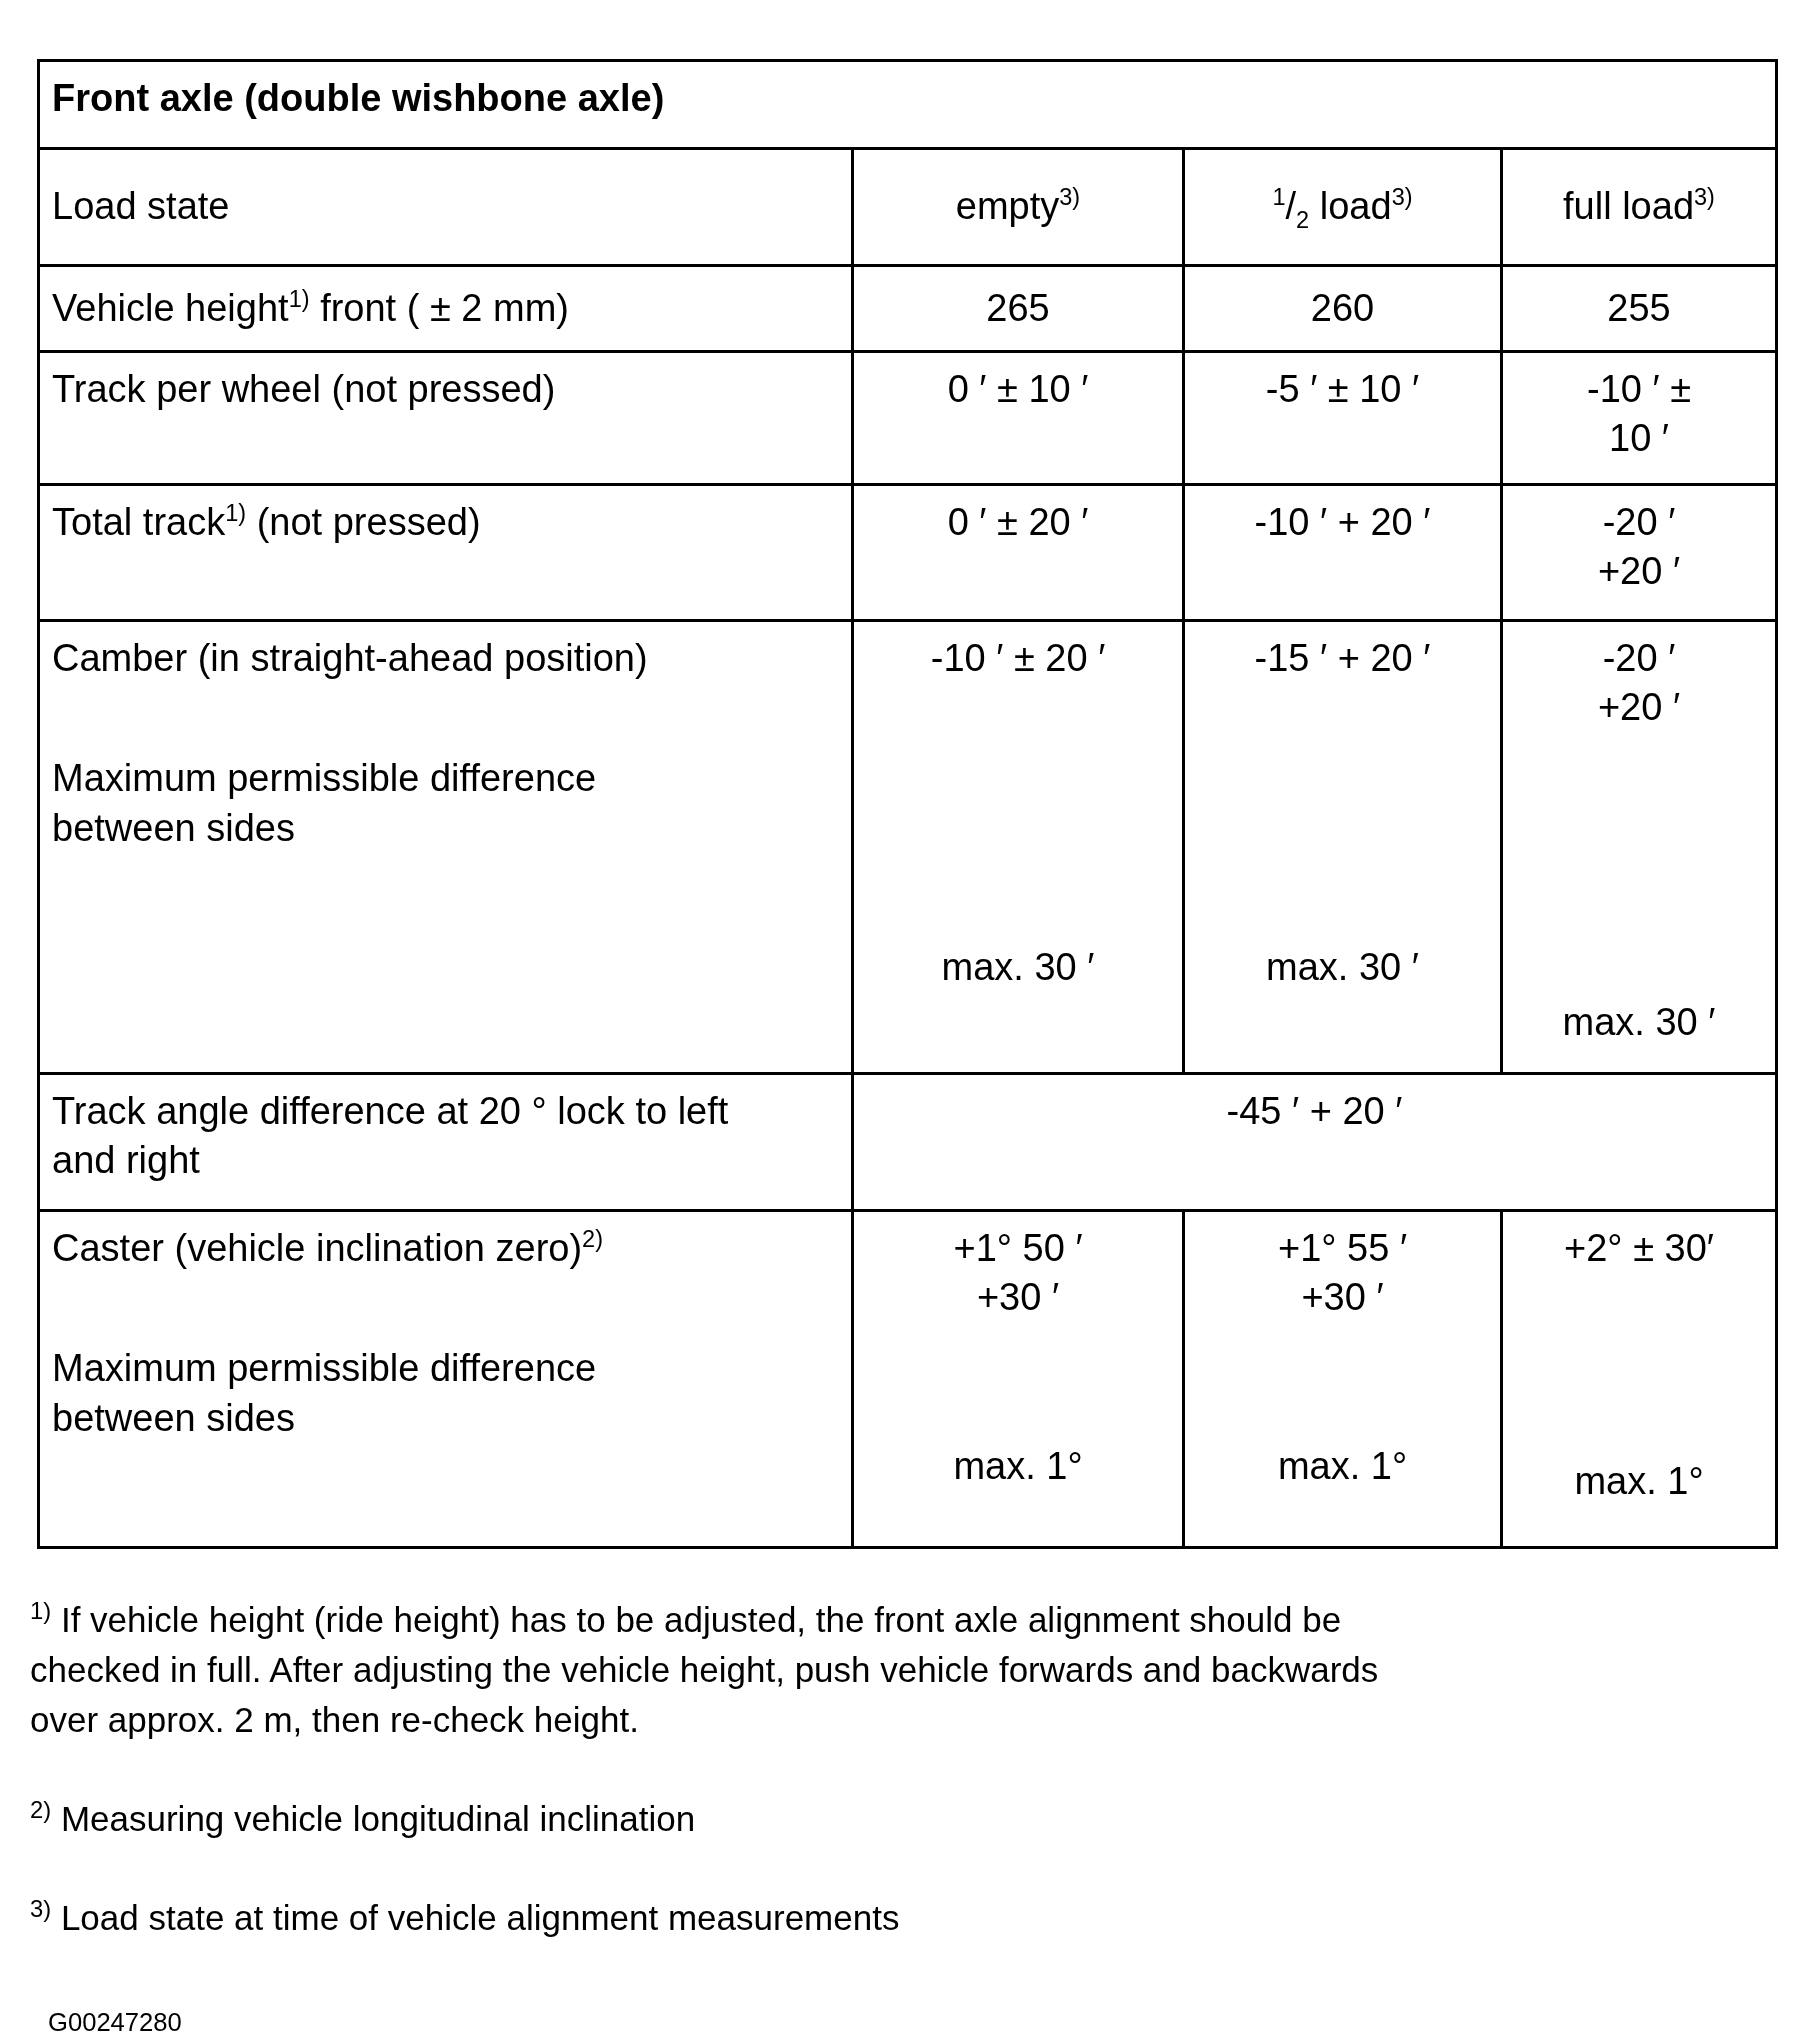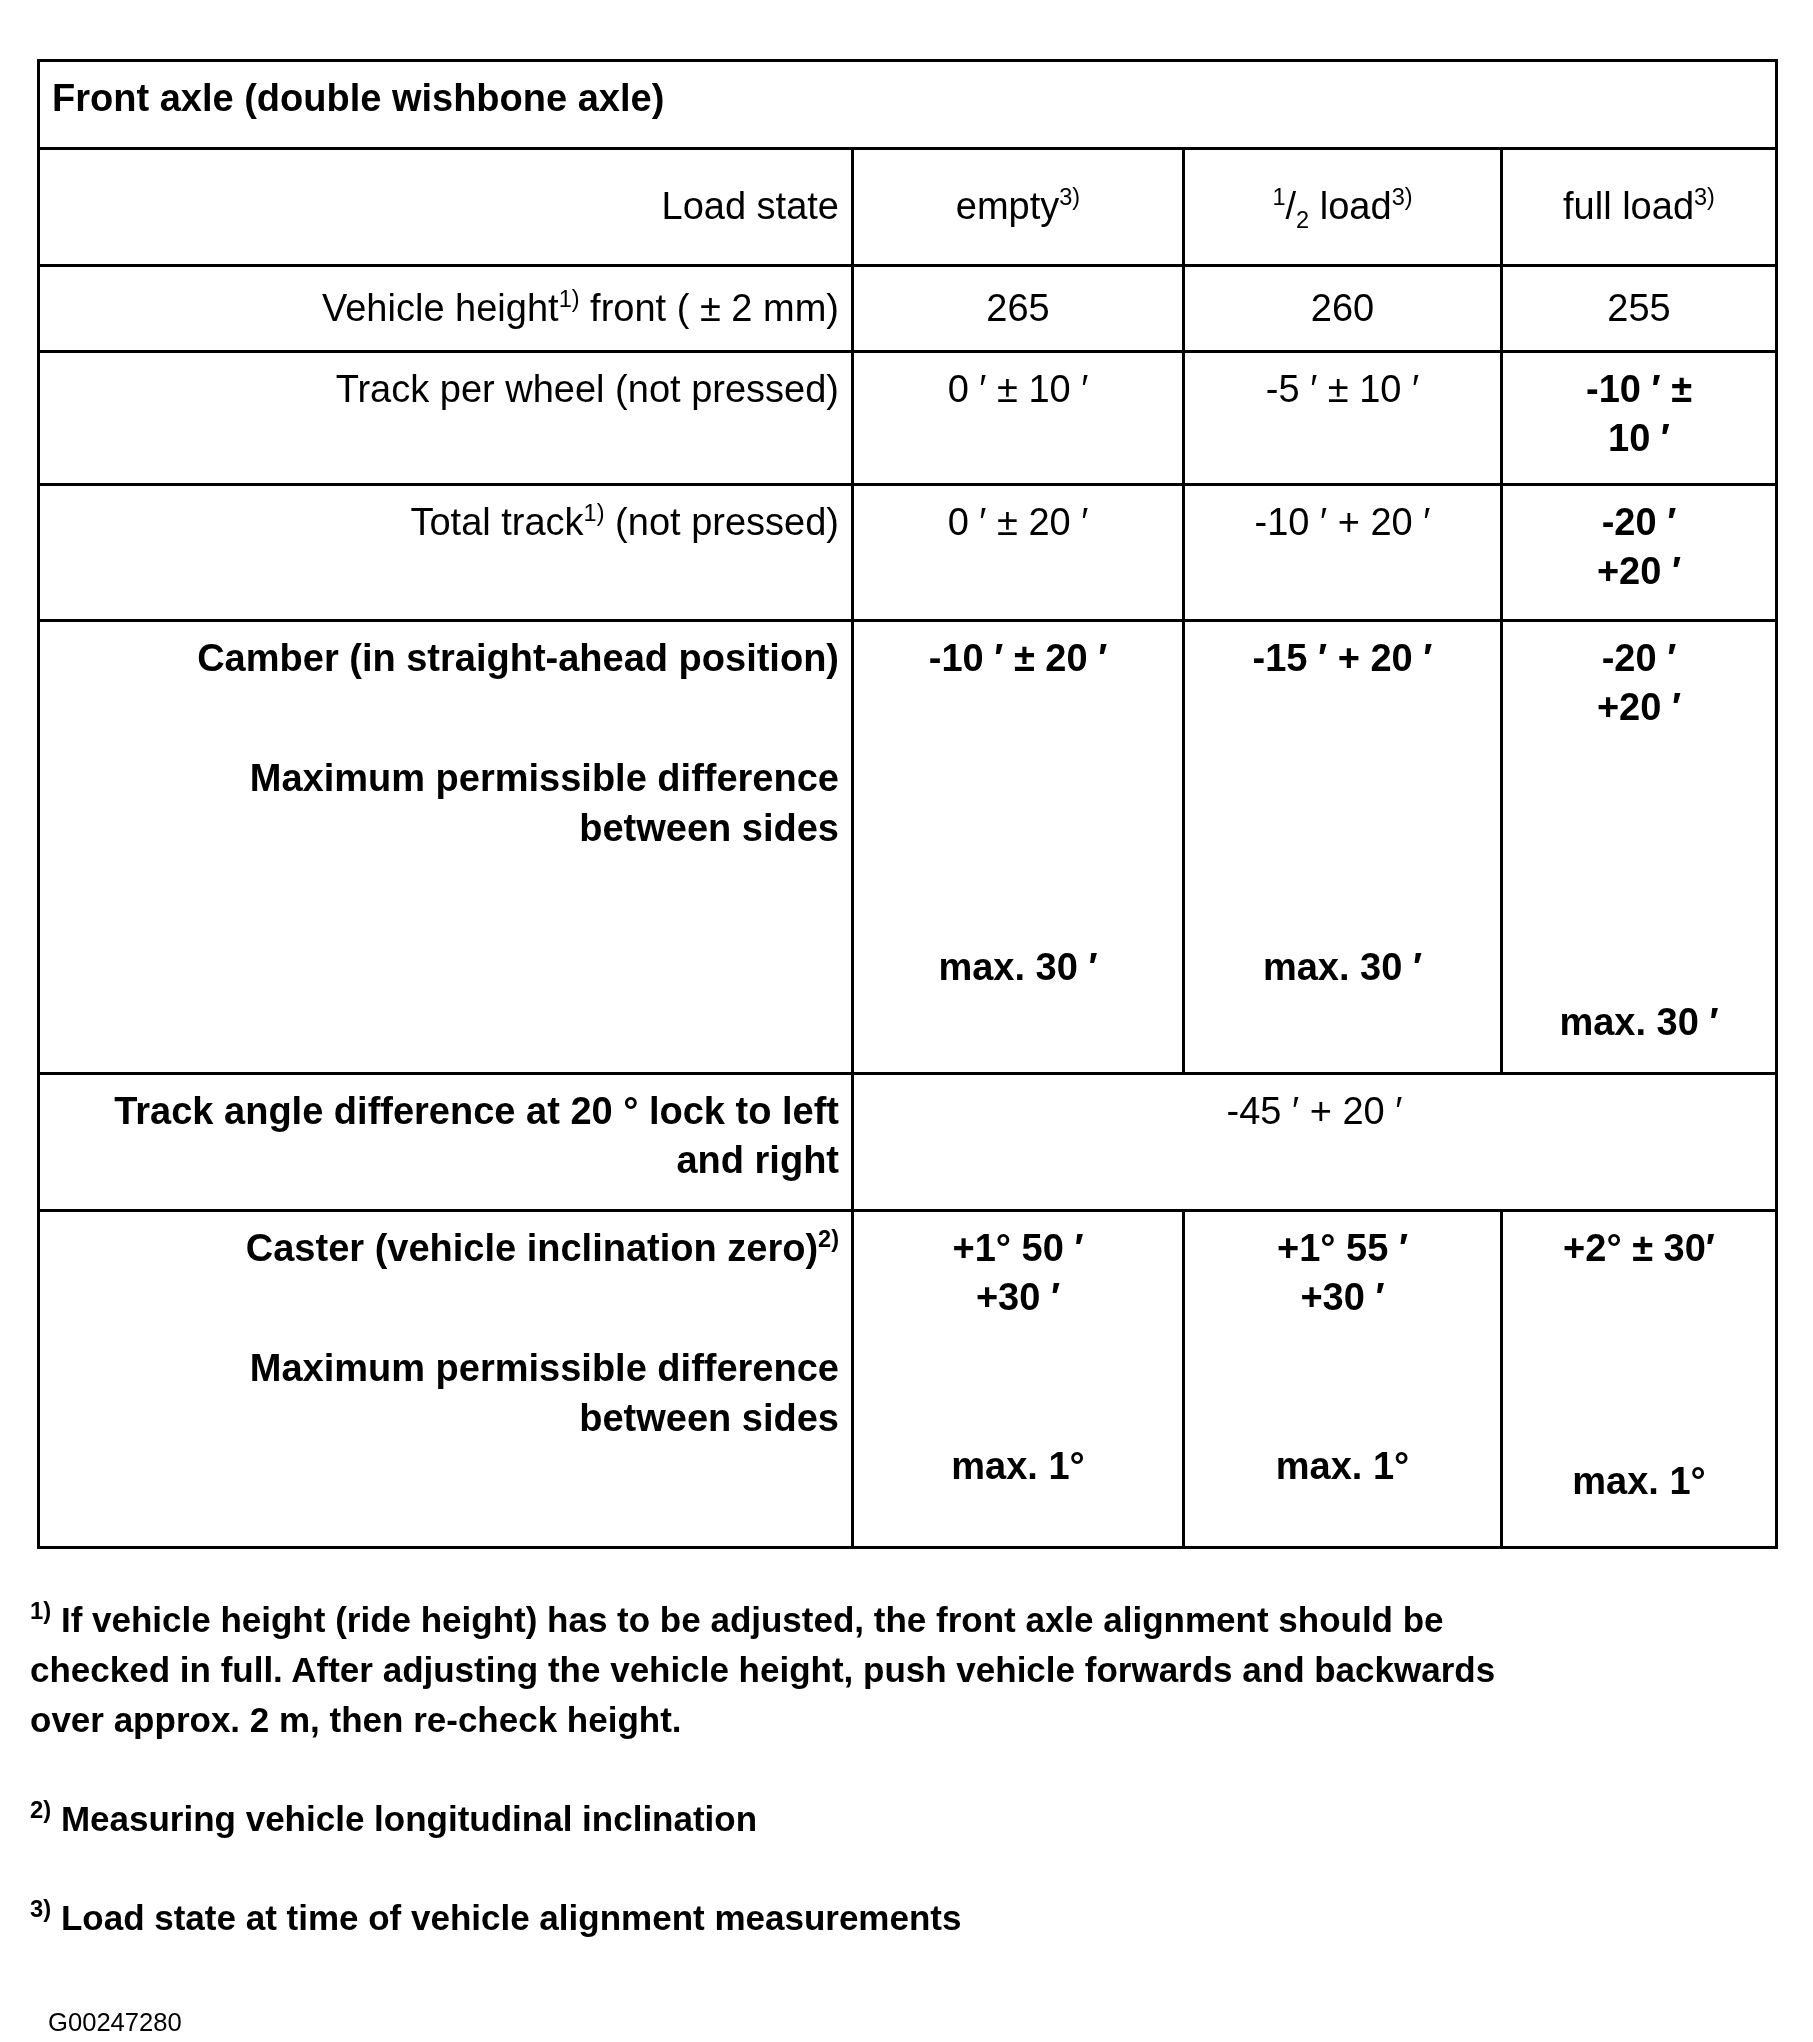--- a/index.html
+++ b/index.html
@@ -29,21 +29,21 @@
     line-height: 1.3;
     padding: 12px;
     vertical-align: top;
     overflow: hidden;
   }
   .title-cell {
     font-weight: bold;
     font-size: 41px;
     padding: 21px 0 7px 14px;
   }
-  .label-cell { padding: 17.6px 23px 8.8px 14px; text-align: right; }
+  .label-cell { padding: 17.6px 23px 8.8px 14px; }
   .mid { vertical-align: middle !important; }
   .val-cell { text-align: center; }
   .pad-t18 { padding-top: 16px; }
   .pad-t22 { padding-top: 19.4px; }
   .pad-t26 { padding-top: 23px; }
   .pad-t30 { padding-top: 26.5px; }
   .pad-t40 { padding-top: 35px; }
   sup {
     font-size: 0.62em;
     vertical-align: super;
@@ -57,21 +57,21 @@
   .gap-block { margin-top: 71px; }
   .maxline-cam { margin-top: 260px; }
   .maxline-cam-full { margin-top: 265px; }
   .maxline-cas2 { margin-top: 119px; }
   .maxline-cas-full { margin-top: 184px; }
   .span-val {
     text-align: center;
     padding-top: 23px;
     padding-right: 273px;
   }
-  .line { display: block; font-weight: bold; }
+  .line { display: block; }
   .footnotes {
     margin: 46px 53px 0 30px;
     font-size: 35px;
     line-height: 50px;
   }
   .fn { margin-bottom: 49px; }
   .fn sup { font-size: 0.68em; }
   .figure-id {
     margin: 65px 0 0 48px;
     font-size: 25.6px;

